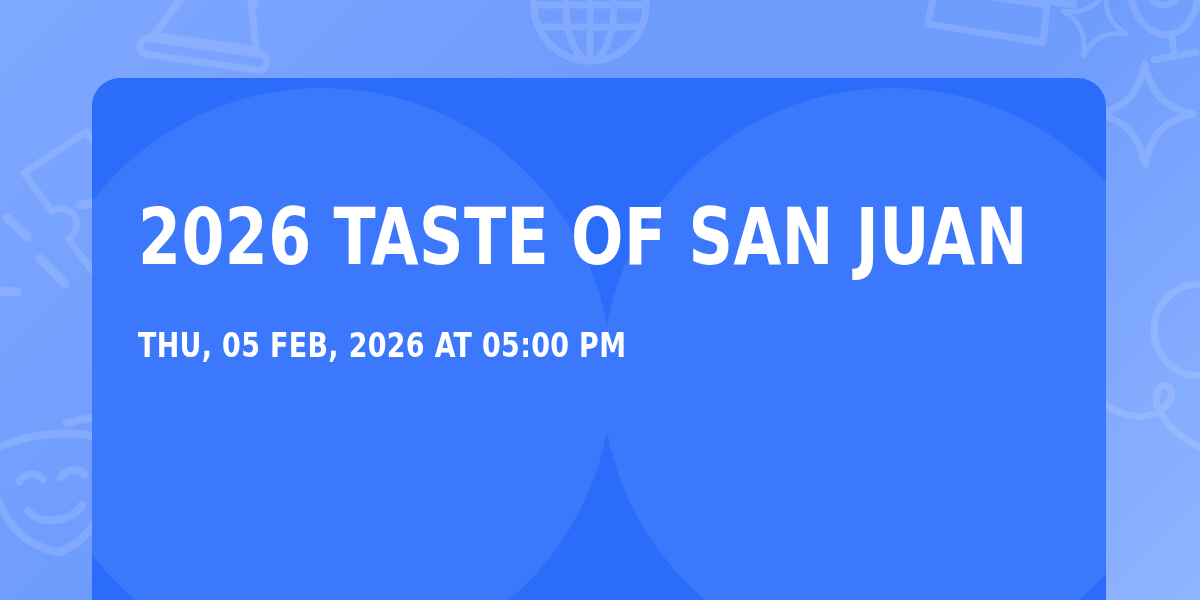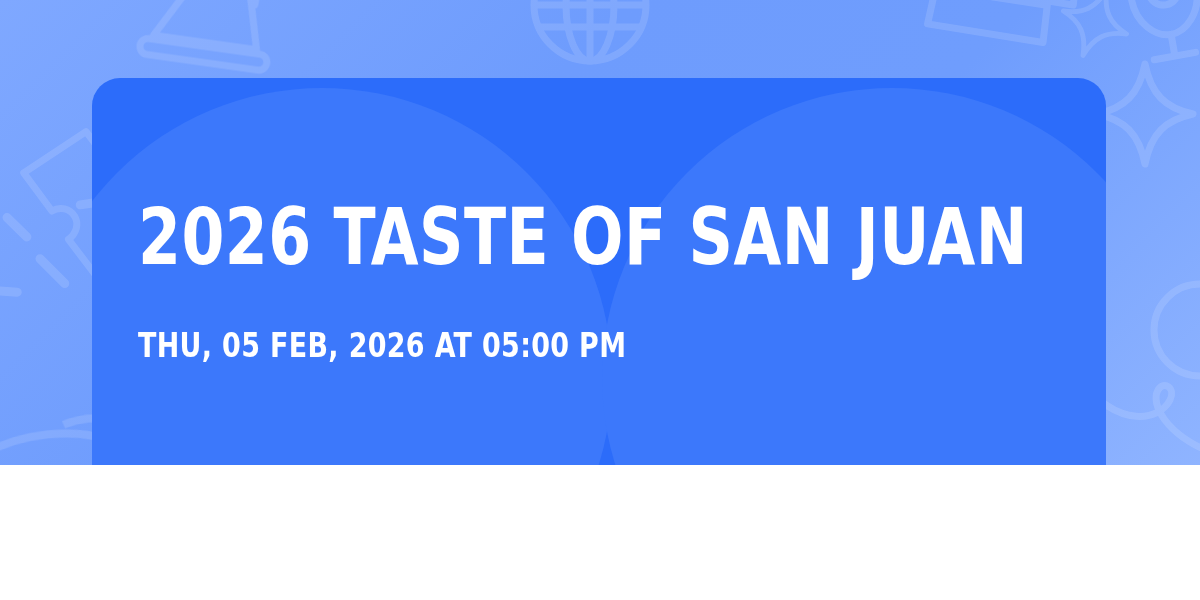--- a/index.html
+++ b/index.html
@@ -9,21 +9,21 @@
   body {
     width: 1200px;
     height: 600px;
     overflow: hidden;
     font-family: "Liberation Sans", sans-serif;
   }
 
   #stage {
     position: relative;
     width: 1200px;
-    height: 465px;
+    height: 600px;
     overflow: hidden;
     background: linear-gradient(135deg, #7FA8FF 0%, #6E9CFD 38%, #6F9DFD 62%, #8FB4FF 100%);
   }
 
   
   #bg-pattern {
     position: absolute;
     inset: 0;
     width: 1200px;
     height: 600px;

